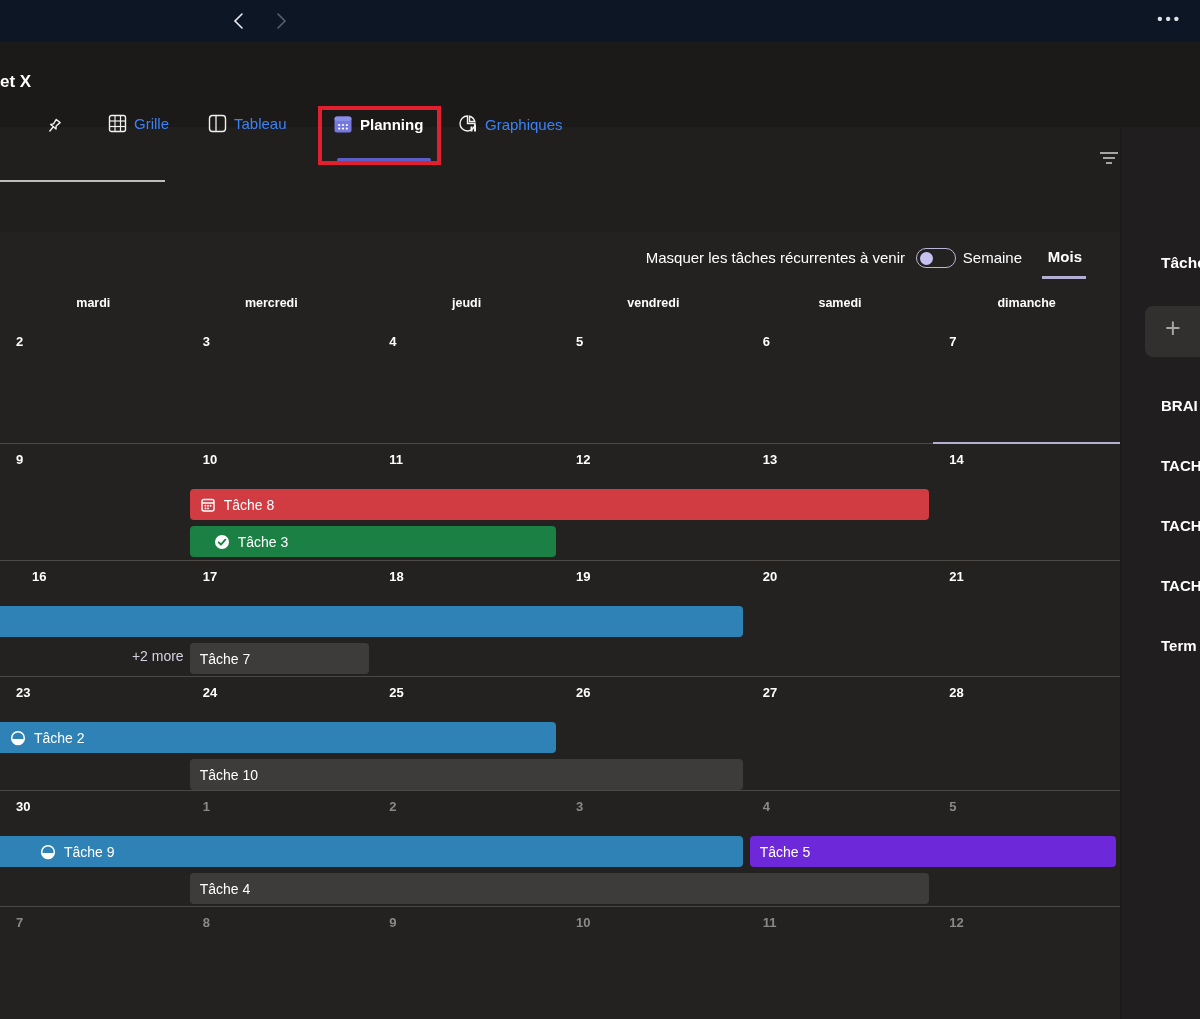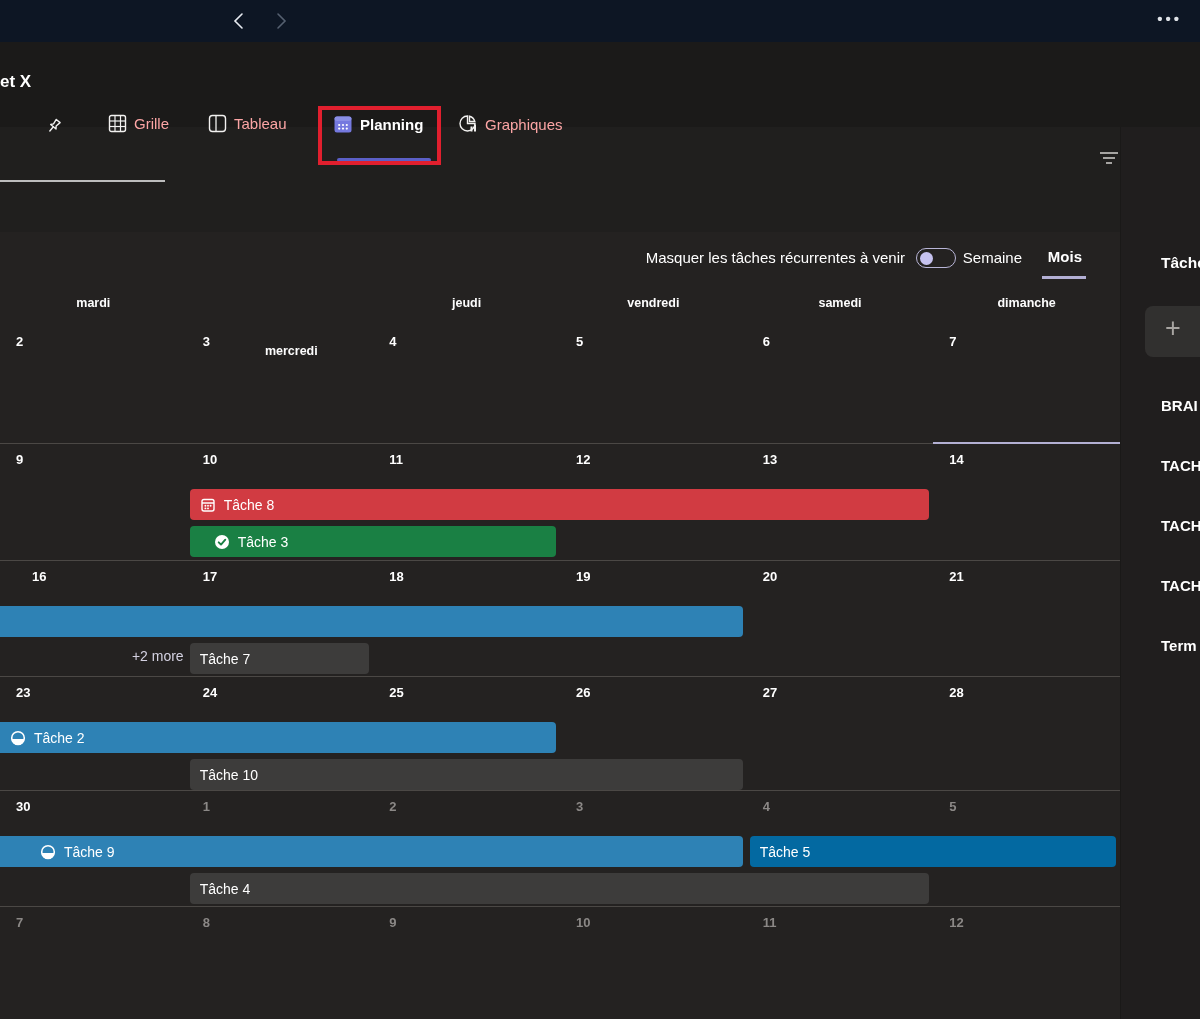--- a/index.html
+++ b/index.html
@@ -13,21 +13,21 @@
   .nav-fwd { left:266px; color:#556070; }
   .searchbox { position:absolute; left:310px; top:4px; width:580px; height:34px; background:#2e2d2c; border:1px solid #3a3938; border-radius:6px; display:flex; align-items:center; padding:0 12px; }
   .searchbox input { background:transparent; border:none; outline:none; color:#c8cdd6; font-size:15px; width:100%; margin-left:12px; font-family:"Liberation Sans",sans-serif; }
   .searchbox input::placeholder { color:#8d95a2; }
   .more-dots { position:absolute; right:18px; top:10px; color:#dfe3e8; font-size:15px; letter-spacing:3px; font-weight:bold; cursor:pointer; }
 
   
   .tabbar { position:absolute; left:0; top:42px; width:1200px; height:85px; background:#1b1a19; }
   .channel-label { position:absolute; left:0; top:30px; color:#ffffff; font-size:17px; font-weight:bold; }
   .pin { position:absolute; left:44px; top:74px; }
-  .tab { position:absolute; top:72px; display:flex; align-items:center; gap:7px; color:#fca5a5; font-size:15px; cursor:pointer; }
+  .tab { position:absolute; top:72px; display:flex; align-items:center; gap:7px; color:#3b82f6; font-size:15px; cursor:pointer; }
   .tab.active { font-weight:bold; color:#ffffff; }
   .tab-underline { position:absolute; left:337px; top:116px; width:94px; height:4px; border-radius:2px; background:#5b5fc7; }
   .annotation-box { position:absolute; left:318px; top:64px; width:123px; height:59px; border:4px solid #e11f2e; pointer-events:none; }
 
   
   .title-underline { position:absolute; left:0; top:180px; width:165px; height:2px; background:#bdbdbd; }
   .filters { position:absolute; right:4px; top:149px; display:flex; align-items:center; gap:10px; color:#f5f5f5; font-size:15.5px; cursor:pointer; }
 
   
   .calendar { position:absolute; left:0; top:232px; width:1120px; height:787px; background:#242221; overflow:hidden; }
@@ -152,21 +152,21 @@
       <span class="toggle-label">Masquer les tâches récurrentes à venir</span>
       <div class="toggle">
           <div class="knob"></div>
         </div>
       <span class="view-week">Semaine</span>
       <span class="view-month">Mois</span>
       <div class="month-underline"></div>
     </div>
     <div>
         <div class="day-header" style="left: 0px; width: 186.667px;">mardi</div>
-        <div class="day-header" style="left: 198px; width: 186.667px; margin-top: 48px;">mercredi</div>
+        <div class="day-header" style="left: 178px; width: 186.667px;">mercredi</div>
         <div class="day-header" style="left: 373.333px; width: 186.667px;">jeudi</div>
         <div class="day-header" style="left: 560px; width: 186.667px;">vendredi</div>
         <div class="day-header" style="left: 746.667px; width: 186.667px;">samedi</div>
         <div class="day-header" style="left: 933.333px; width: 186.667px;">dimanche</div>
         <div class="cell" style="left: 0px; top: 93px; width: 186.667px; height: 118px;">
           <div class="date-label">2</div>
         </div>
         <div class="cell" style="left: 186.667px; top: 93px; width: 186.667px; height: 118px;">
           <div class="date-label">3</div>
         </div>
@@ -319,21 +319,21 @@
         </div>
         <div class="bar clip-left" style="left: 0px; width: 742.667px; top: 604px; background: rgb(46, 130, 181); padding-left: 40px;">
           <span>
             <svg width="16" height="16" viewBox="0 0 16 16">
               <circle cx="8" cy="8" r="6.3" fill="none" stroke="#fff" stroke-width="1.6"></circle>
               <path d="M1.7 9 A6.3 6.3 0 0 0 14.3 9 Z" fill="#fff"></path>
             </svg>
           </span>
           <span>Tâche 9</span>
         </div>
-        <div class="bar" style="left: 749.667px; width: 366.333px; top: 604px; background: #0369a1;">
+        <div class="bar" style="left: 749.667px; width: 366.333px; top: 604px; background: #6d28d9;">
           <span>Tâche 5</span>
         </div>
         <div class="bar" style="left: 189.667px; width: 739.667px; top: 641px; background: rgb(61, 60, 59);">
           <span>Tâche 4</span>
         </div>
         <div class="more-link" style="left: 0px; width: 183.667px; top: 416px;">+2 more</div>
       </div>
   </section>
 
   <aside class="sidebar">

